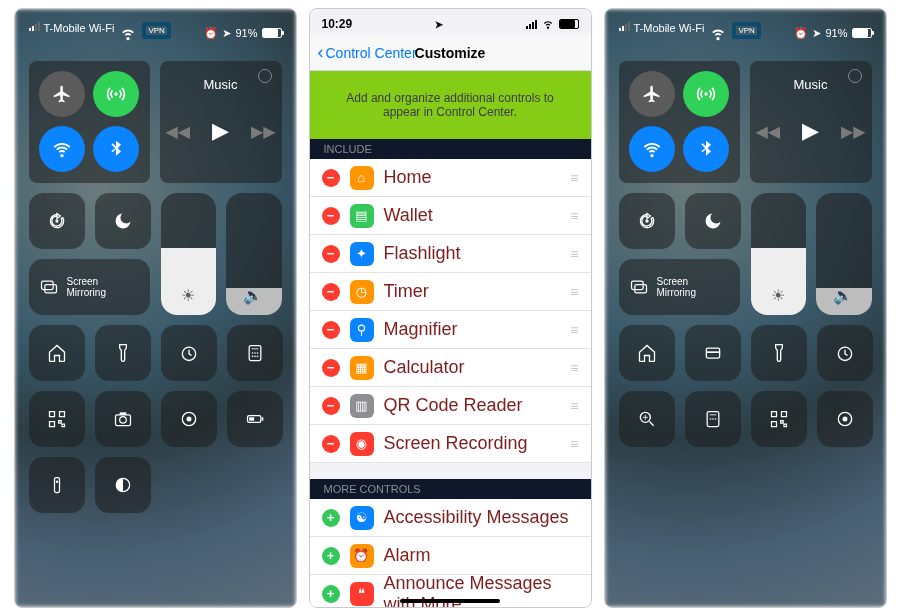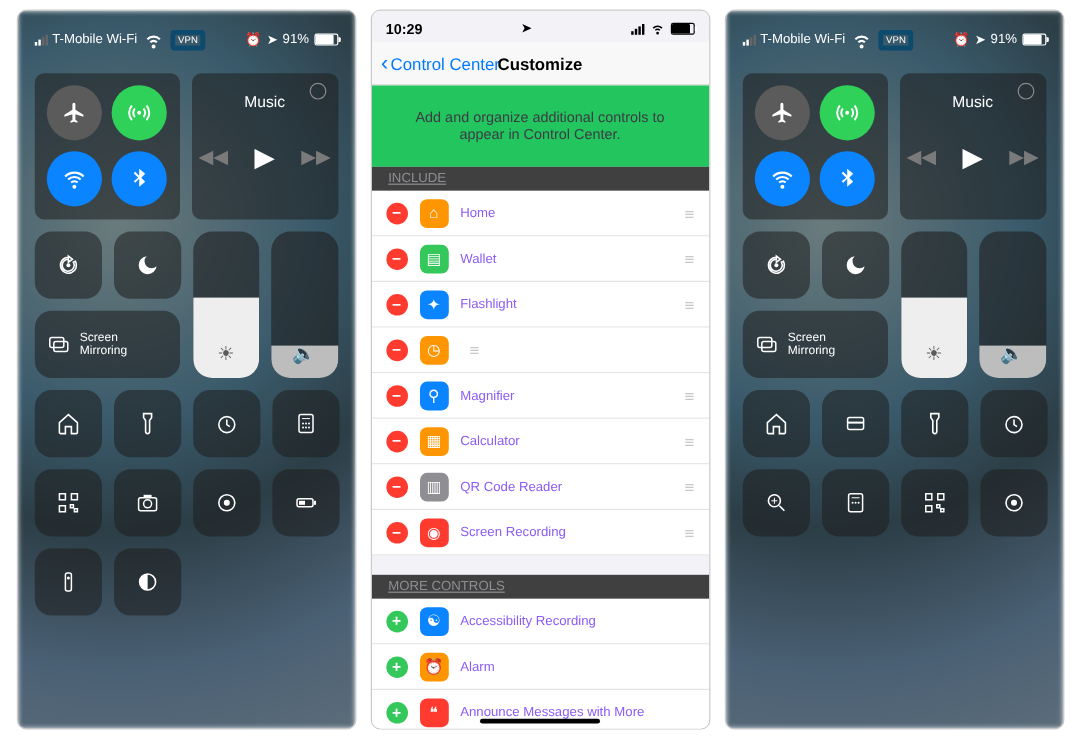--- a/index.html
+++ b/index.html
@@ -26,21 +26,21 @@
   .cc-bg {
     position: absolute; inset: 0;
     background: radial-gradient(circle at 30% 30%, #6a7b7d 0%, #3a5a6b 35%, #2c3e46 55%, #4a6074 80%, #5c6d7a 100%);
     filter: blur(2px);
   }
   .cc-content { position: relative; padding: 10px 14px; height: 100%; color: #fff; }
   .cc-status {
     display: flex; justify-content: space-between; align-items: center;
     font-size: 11px; font-weight: 500; height: 28px;
   }
-  .cc-status .left { display:flex; align-items:center; gap:4px;}
+  .cc-status .left { display:flex; align-items:flex-start; gap:4px;}
   .cc-status .right { display:flex; align-items:center; gap:4px;}
   .vpn-box { border:4px solid #0c4a6e; border-radius:3px; font-size:8px; padding:0 2px; }
   .bars { display:inline-flex; align-items:flex-end; gap:1px; }
   .bars i { width:2px; background:#fff; display:block; }
   .bars i:nth-child(1){height:3px} .bars i:nth-child(2){height:5px}
   .bars i:nth-child(3){height:7px;background:#666} .bars i:nth-child(4){height:9px;background:#666}
   .battery { width:20px; height:10px; border:1px solid #fff; border-radius:2px; position:relative;}
   .battery::after{content:"";position:absolute;right:-3px;top:2px;width:2px;height:4px;background:#fff;border-radius:0 1px 1px 0;}
   .battery i{display:block;height:100%;width:85%;background:#fff;border-radius:1px;}
 
@@ -101,43 +101,42 @@
   .s-status .right { display:flex; gap:4px; align-items:center;}
   .s-status .bars i{background:#000} .s-status .bars i:nth-child(3),.s-status .bars i:nth-child(4){background:#000}
   .s-status .battery{border-color:#000}.s-status .battery i{background:#000}
   .s-nav {
     height:36px; background:#f8f8f8; border-bottom:1px solid #ddd;
     display:flex; align-items:center; padding:0 8px; position:relative;
   }
   .s-back { color:#007aff; font-size:14px; display:flex; align-items:center; gap:2px;}
   .s-title { position:absolute; left:0; right:0; text-align:center; font-weight:600; font-size:14px;}
   .s-desc {
-    background:#22c55e; color:#3c3c43; font-size:12px; text-align:center;
+    background:#84cc16; color:#3c3c43; font-size:12px; text-align:center;
     padding:20px 28px;
   }
   .s-header {
     font-size:11px; color:#8e8e93; padding:4px 14px 4px; text-transform:uppercase;
-    background:#404040;
-    text-decoration:underline;
+    background:#0f172a;
   }
   .s-row {
     background:#fff; height:38px; display:flex; align-items:center;
     padding:0 12px; border-bottom:0.5px solid #e3e3e6; gap:10px;
   }
   .op-btn {
     width:18px; height:18px; border-radius:50%; display:flex; align-items:center; justify-content:center;
     color:#fff; font-size:13px; font-weight:700; flex-shrink:0;
   }
   .op-btn.remove { background:#ff3b30; }
   .op-btn.add { background:#34c759; }
   .app-icon {
     width:24px; height:24px; border-radius:6px; display:flex; align-items:center; justify-content:center;
     font-size:13px; color:#fff; flex-shrink:0;
   }
-  .row-label { flex:1; font-size:11px; color:#8b5cf6;}
+  .row-label { flex:1; font-size:18px; color:#7f1d1d;}
   .grab { width:16px; color:#c7c7cc; font-size:14px; text-align:right;}
   .home-ind { position:absolute; bottom:4px; left:50%; transform:translateX(-50%); width:100px; height:4px; background:#000; border-radius:3px;}
 </style>
 </head>
 <body>
 
 <div class="phone">
   <div class="cc-bg"></div>
   <div class="cc-content">
     <div class="cc-status">
@@ -356,20 +355,21 @@
         </div>
         <div class="s-row">
           <div class="op-btn remove">−</div>
           <div class="app-icon" style="background: rgb(10, 132, 255);">✦</div>
           <div class="row-label">Flashlight</div>
           <div class="grab">≡</div>
         </div>
         <div class="s-row">
           <div class="op-btn remove">−</div>
           <div class="app-icon" style="background: rgb(255, 149, 0);">◷</div>
+          <div class="row-label">Timer</div>
           <div class="grab">≡</div>
         </div>
         <div class="s-row">
           <div class="op-btn remove">−</div>
           <div class="app-icon" style="background: rgb(10, 132, 255);">⚲</div>
           <div class="row-label">Magnifier</div>
           <div class="grab">≡</div>
         </div>
         <div class="s-row">
           <div class="op-btn remove">−</div>
@@ -390,21 +390,21 @@
           <div class="grab">≡</div>
         </div>
       </div>
 
     <div style="height:16px;background:#f2f2f7"></div>
     <div class="s-header">More Controls</div>
     <div id="more-list">
         <div class="s-row">
           <div class="op-btn add">+</div>
           <div class="app-icon" style="background: rgb(10, 132, 255);">☯</div>
-          <div class="row-label">Accessibility Recording</div>
+          <div class="row-label">Accessibility Messages</div>
         </div>
         <div class="s-row">
           <div class="op-btn add">+</div>
           <div class="app-icon" style="background: rgb(255, 149, 0);">⏰</div>
           <div class="row-label">Alarm</div>
         </div>
         <div class="s-row">
           <div class="op-btn add">+</div>
           <div class="app-icon" style="background: rgb(255, 59, 48);">❝</div>
           <div class="row-label">Announce Messages with More</div>

